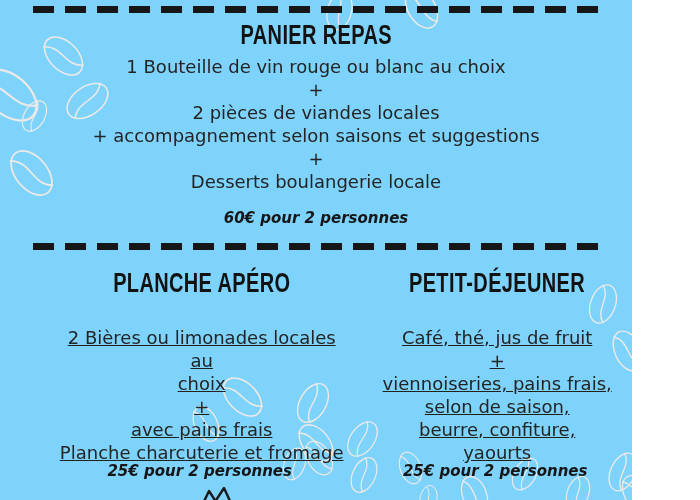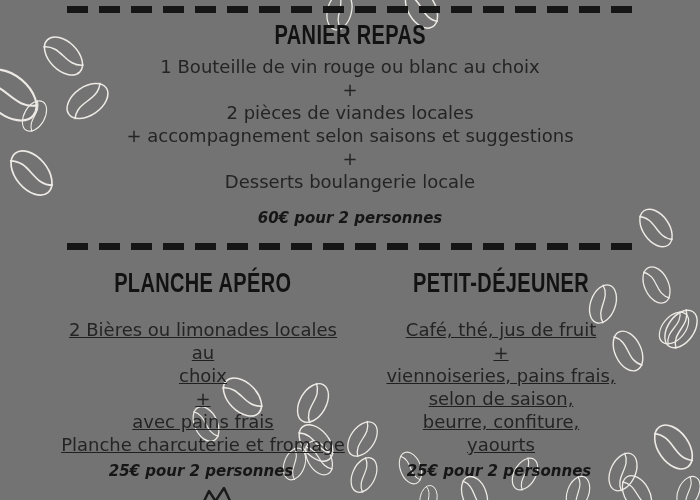--- a/index.html
+++ b/index.html
@@ -1,19 +1,19 @@
 <!DOCTYPE html>
 <html><head>
 <meta charset="utf-8">
 <style>
   html,body{margin:0;padding:0;}
   body{width:700px;height:500px;font-family:"DejaVu Sans",sans-serif;}
   .page{
-    position:relative;width:700px;height:500px;overflow:hidden;
-    background:#737373;color:#202020;
+    position:relative;width:632px;height:500px;overflow:hidden;
+    background:#7dd3fc;color:#202020;
   }
   .watermarks{position:absolute;inset:0;pointer-events:none;}
   .bean{position:absolute;fill:none;stroke:#edeae5;stroke-width:1.8;}
   .content{position:absolute;inset:0;}
   .divider{
     width:566px;height:7px;margin:0 auto;
     background:repeating-linear-gradient(90deg,#161616 0,#161616 21px,transparent 21px,transparent 32px);
   }
   .divider-top{margin-top:6px;}
   .divider-mid{margin-top:14px;}
@@ -30,21 +30,21 @@
   .menu-line{line-height:23px;font-size:18px;text-align:center;color:#242424;}
   .price{
     font-style:italic;font-weight:700;font-size:15px;
     line-height:22px;text-align:center;color:#161616;
   }
   .price-main{margin-top:14px;}
   .columns{display:flex;margin-top:18px;text-decoration:underline;}
   .col{position:relative;height:232px;}
   .col-left{width:306px;margin-left:50px;}
   .col-right{width:272px;margin-left:9px;}
-  .col-lines{margin-top:20px;}
+  .col-lines{margin-top:28px;}
   .col .price{position:absolute;top:192px;left:0;right:4px;}
   .col-left .menu-line{margin:0 auto;max-width:290px;}
   .mountain{position:absolute;left:196px;top:487px;}
   .mountain svg{display:block;fill:none;stroke:#1a1a1a;stroke-width:2.4;stroke-linejoin:round;stroke-linecap:round;}
 </style>
 </head>
 <body>
 
 <div class="page">
 

